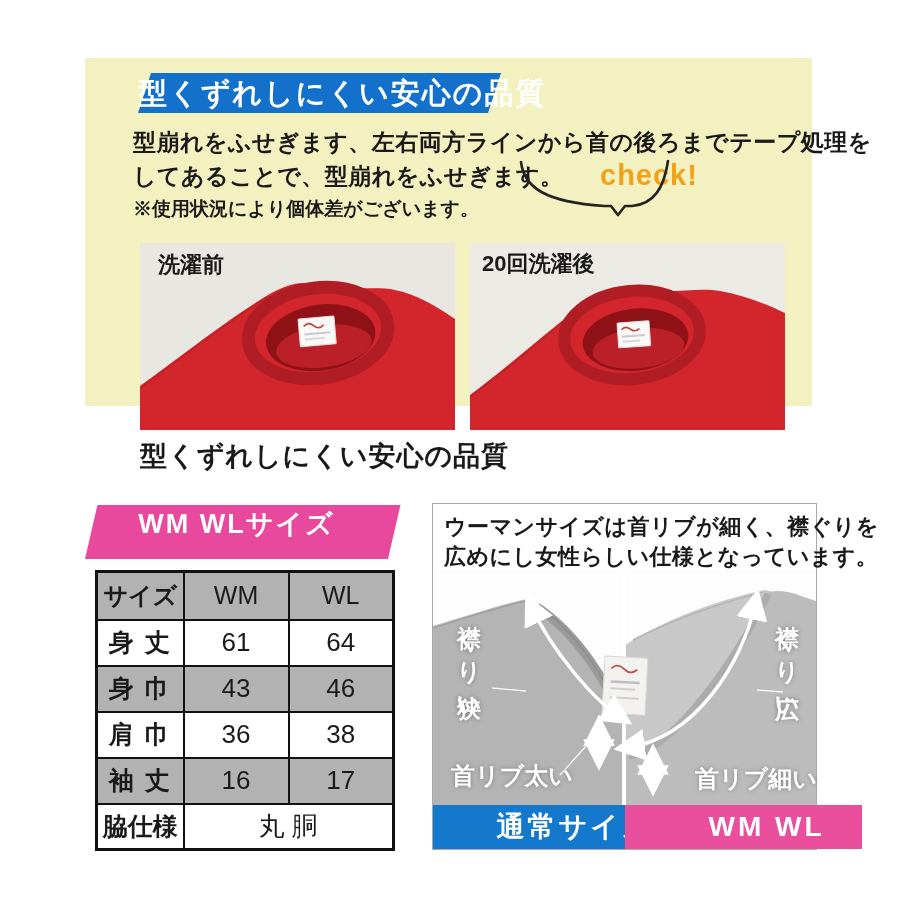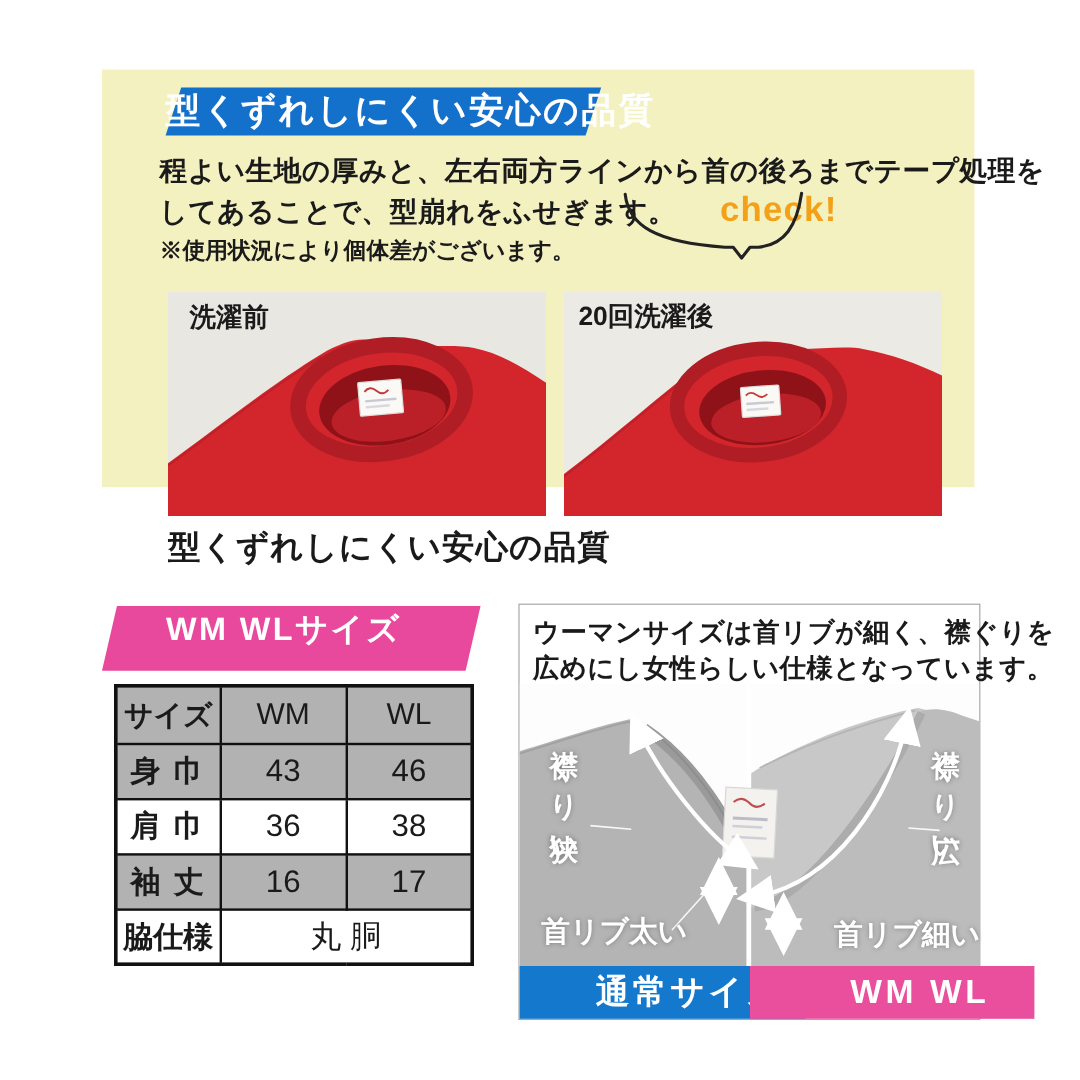--- a/index.html
+++ b/index.html
@@ -60,21 +60,21 @@
 
 <div class="page">
 
   <div class="abs yellow-box">
 
     <div class="abs blue-banner banner" style="left:53px;top:15px;">
       <div class="banner-bg"></div>
       <div class="banner-label">型くずれしにくい安心の品質</div>
     </div>
 
-    <div class="abs body-line" style="left:48px;top:69px;">程よい生地の厚みと、左右両方ラインから首の後ろまでテープ処理を</div>
+    <div class="abs body-line" style="left:48px;top:69px;">型崩れをふせぎます、左右両方ラインから首の後ろまでテープ処理を</div>
     <div class="abs note-line" style="left:48px;top:138px;">※使用状況により個体差がございます。</div>
     <div class="abs body-line" style="left:48px;top:103px;">してあることで、型崩れをふせぎます。</div>
 
     <div class="abs check-label" style="left:467px;top:101px;margin-left:48px;">check!</div>
     <svg class="abs" style="left:423px;top:94px;" width="170" height="70" viewBox="0 0 170 70">
       <path d="M13,10 C16,36 38,50 96,54 L103,54 L110,63 L117,54 L124,54 C146,52 156,36 160,9" fill="none" stroke="#222" stroke-width="2.6" stroke-linecap="round" stroke-linejoin="round"></path>
     </svg>
 
     <div class="abs photo" style="left:55px;top:185px;">
       <svg width="315" height="187" viewBox="0 0 315 187">
@@ -132,20 +132,25 @@
           <col style="width:87px">
           <col style="width:105px">
           <col style="width:105px">
         </colgroup>
       <tbody>
           <tr class="head gray">
         <th>サイズ</th>
         <th class="col">WM</th>
         <th class="col">WL</th>
       </tr>
+      <tr>
+        <th class="lbl">身 丈</th>
+        <td class="val">61</td>
+        <td class="val">64</td>
+      </tr>
       <tr class="gray">
         <th class="lbl">身 巾</th>
         <td class="val">43</td>
         <td class="val">46</td>
       </tr>
       <tr>
         <th class="lbl">肩 巾</th>
         <td class="val">36</td>
         <td class="val">38</td>
       </tr>

